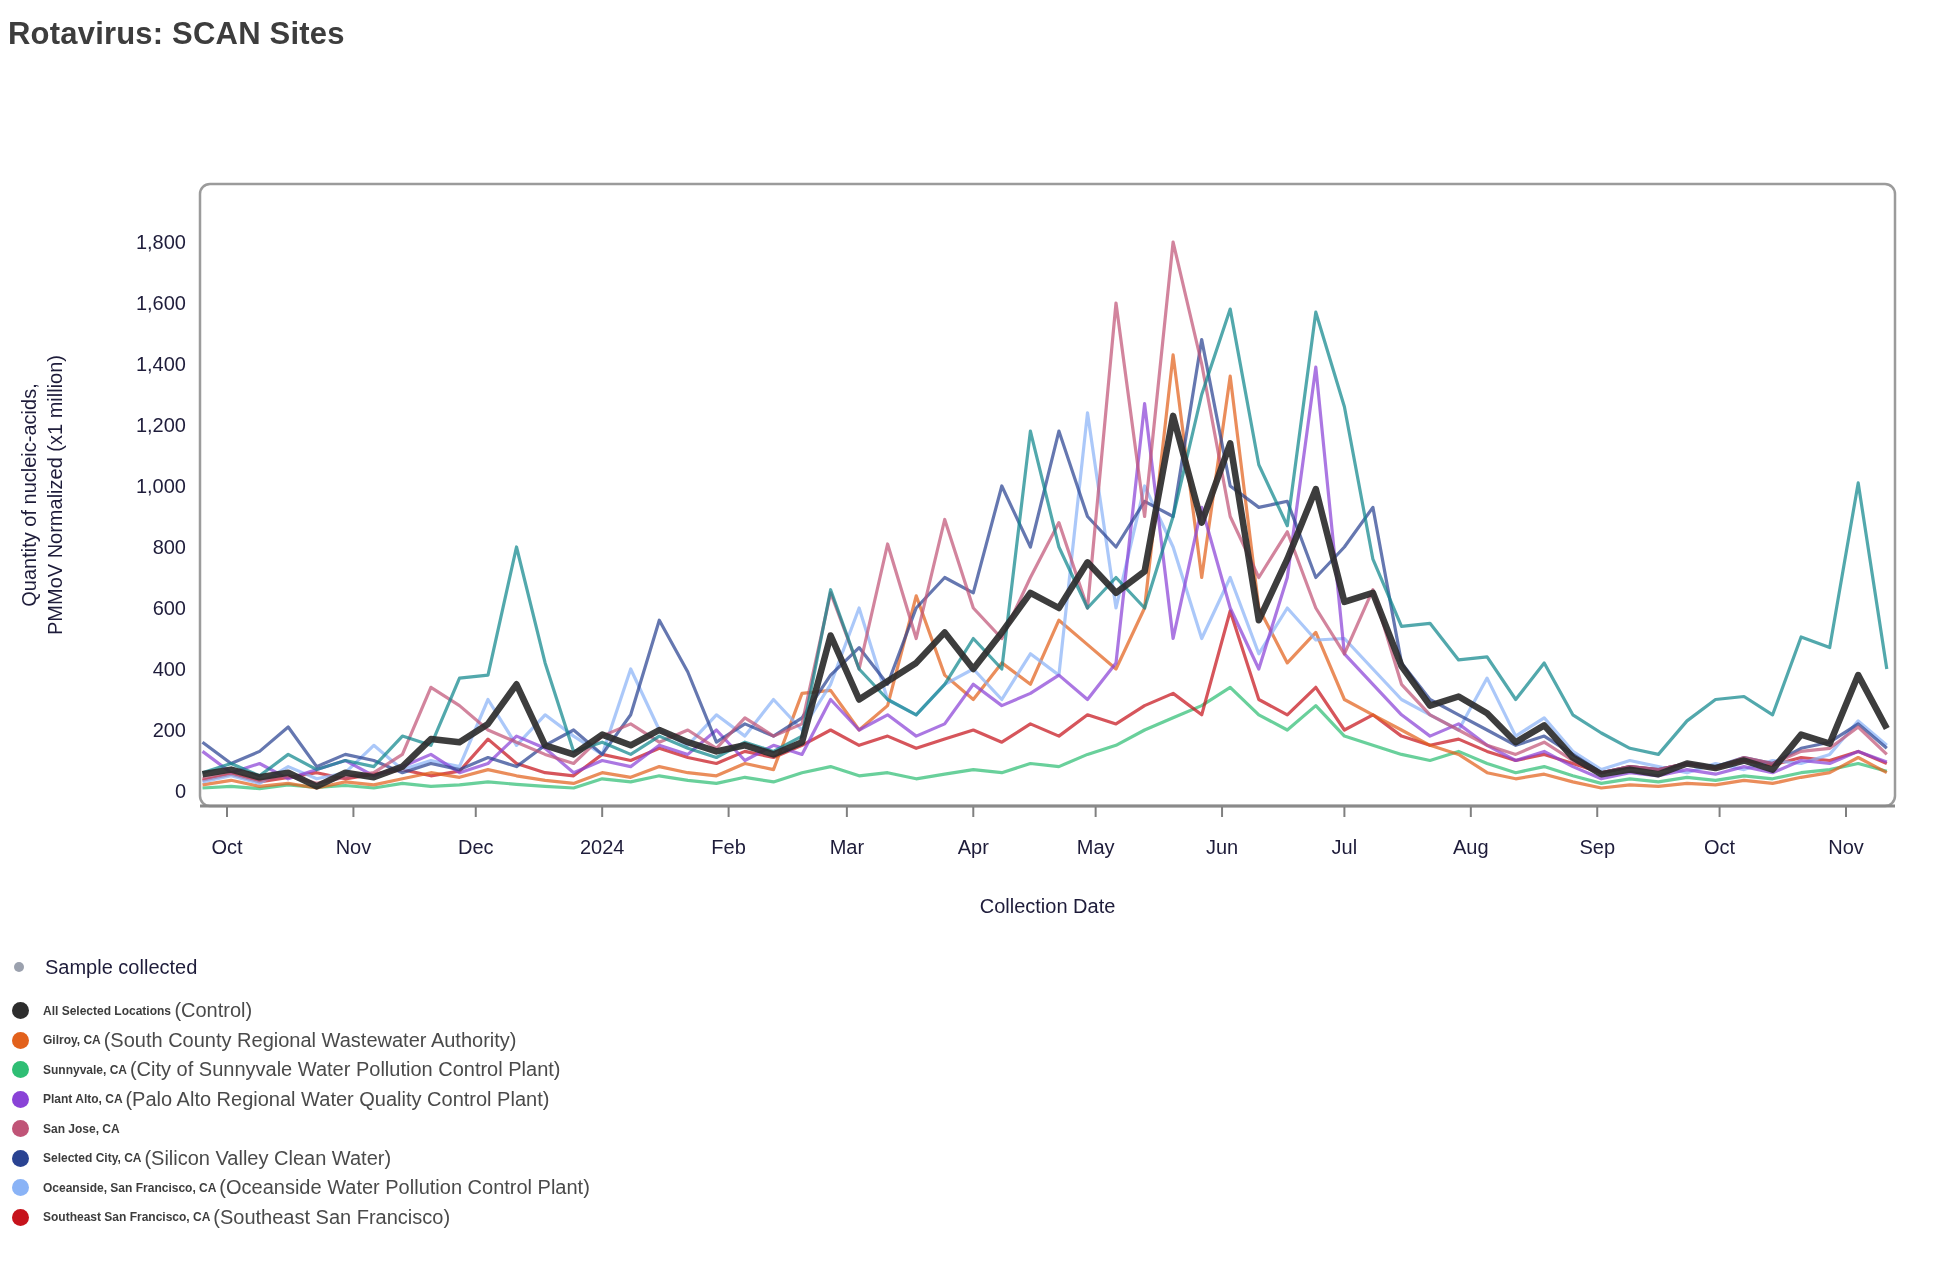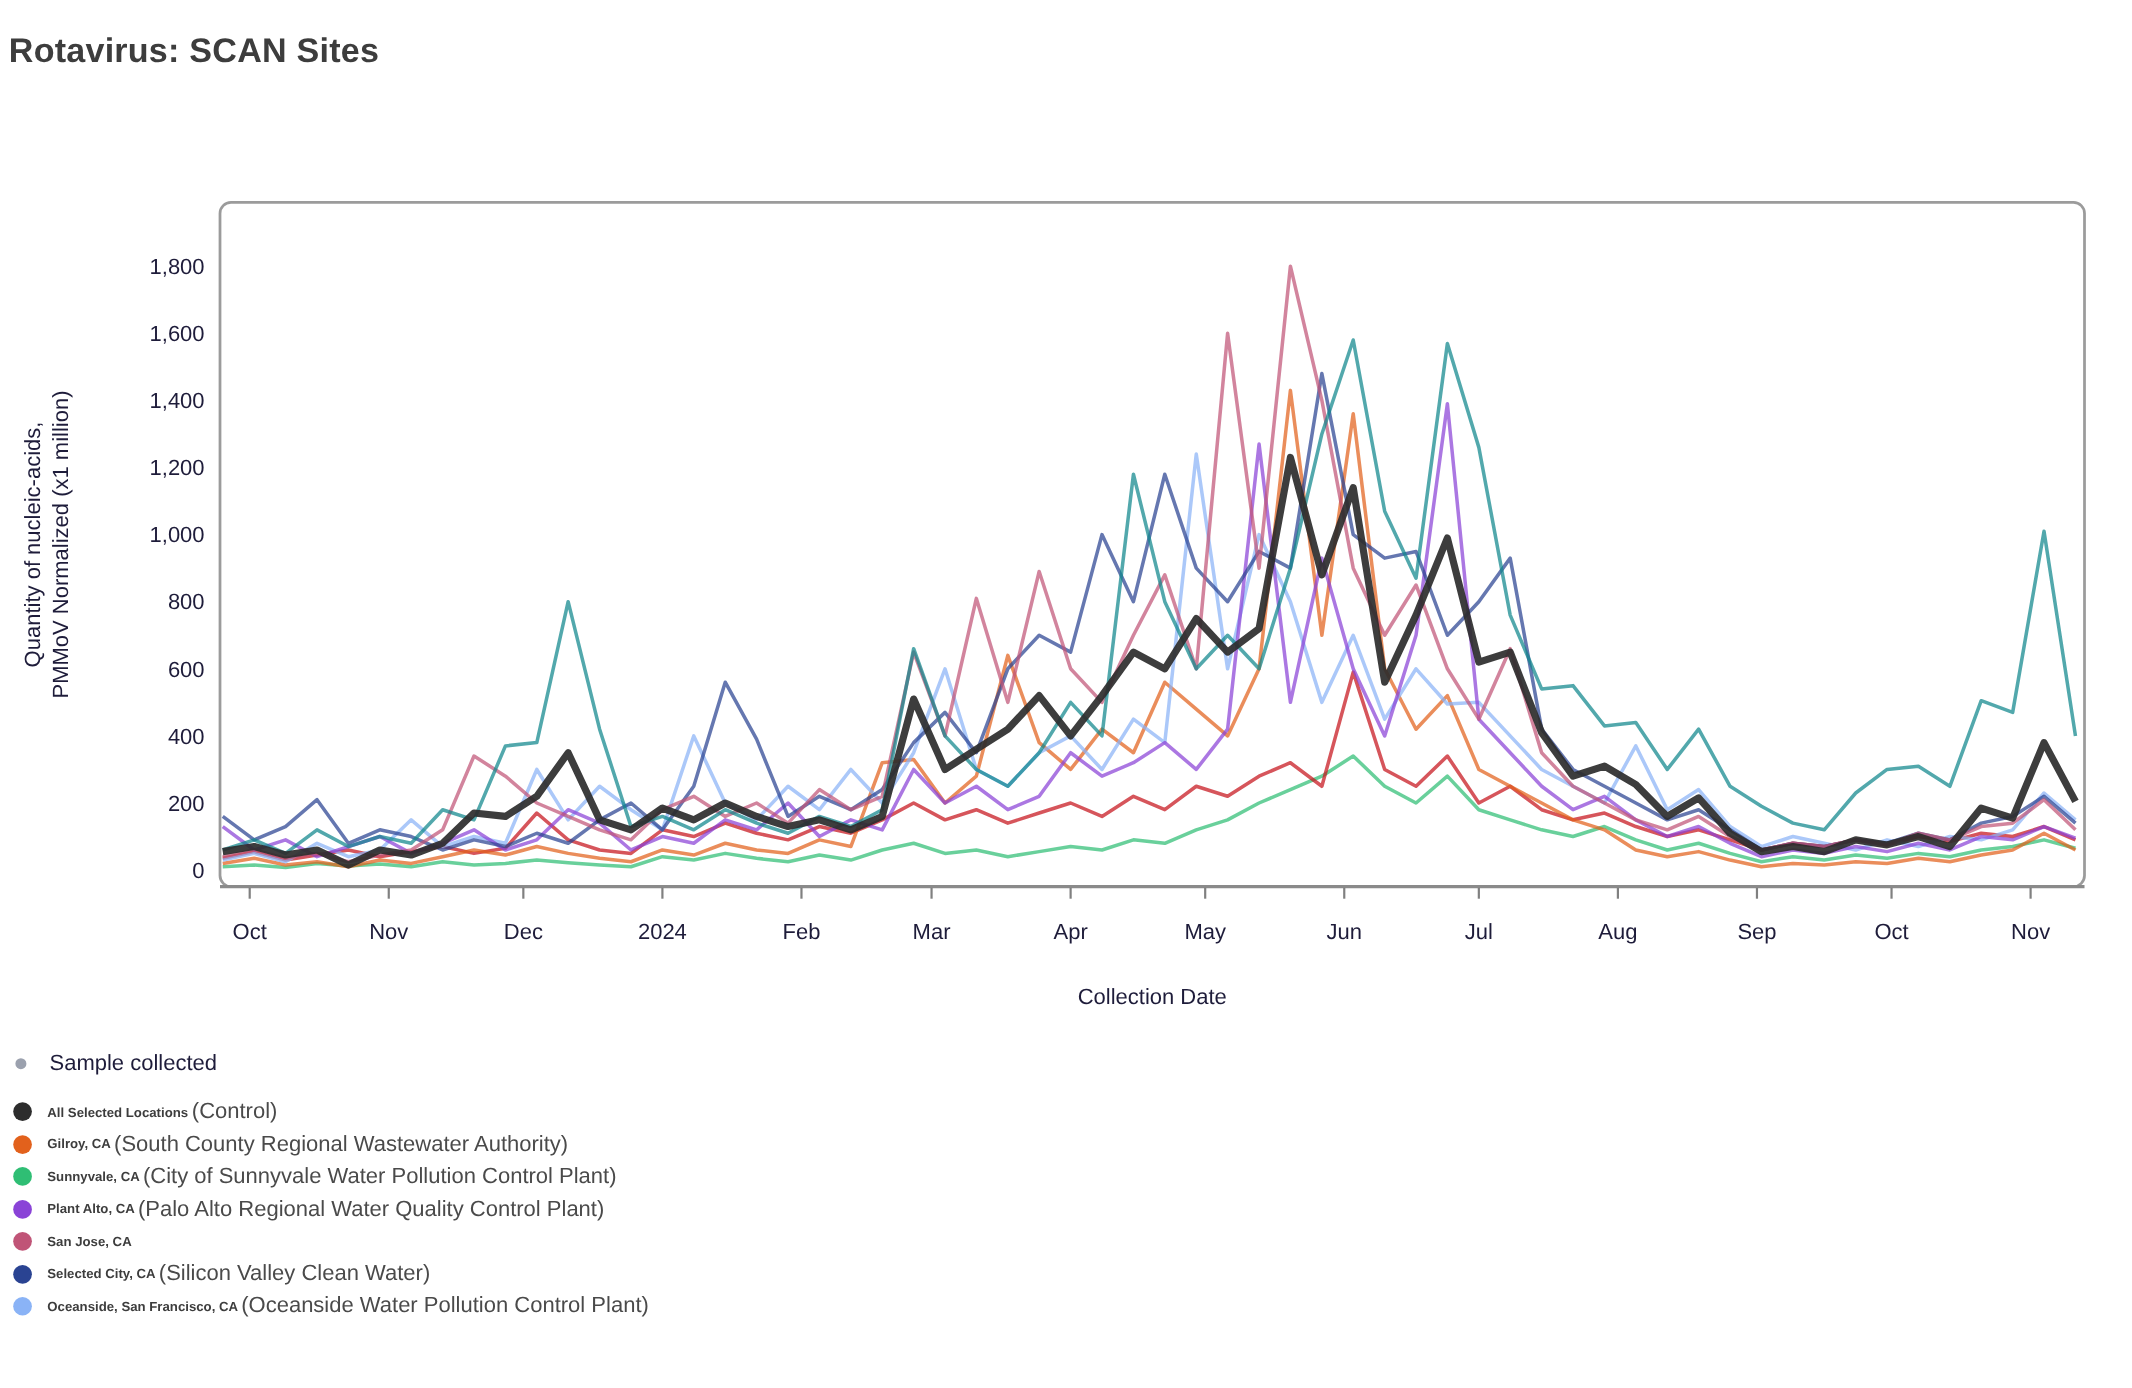--- a/index.html
+++ b/index.html
@@ -1,18 +1,18 @@
 <!DOCTYPE html>
 <html><head>
 <meta charset="utf-8">
 <style>
   html,body{margin:0;padding:0;background:#ffffff;}
   body{font-family:"Liberation Sans", sans-serif;}
   #stage{position:relative;width:1938px;height:1262px;background:#fff;overflow:hidden;}
-  #page-title{position:absolute;left:8px;top:28px;font-size:31px;font-weight:700;color:#3d3d3d;letter-spacing:.2px;}
+  #page-title{position:absolute;left:8px;top:16px;font-size:31px;font-weight:700;color:#3d3d3d;letter-spacing:.2px;}
   #chart-svg{position:absolute;left:0;top:0;}
   .axis-text{fill:#1e1c3a;font-size:20px;font-family:"Liberation Sans",sans-serif;}
   .axis-title{fill:#1e1c3a;font-size:20px;font-family:"Liberation Sans",sans-serif;}
   #legend{position:absolute;left:12px;top:952px;}
   #sample-row{display:flex;align-items:center;height:30px;margin-bottom:14px;text-align:center;}
   #sample-dot{width:10px;height:10px;border-radius:50%;background:#9ba1ae;margin-left:2px;margin-right:21px;flex:0 0 auto;}
   #sample-label{font-size:20px;color:#1e1c3a;}
   .legend-item{display:flex;align-items:center;height:29.5px;cursor:pointer;}
   .legend-dot{width:17px;height:17px;border-radius:50%;margin-right:14px;flex:0 0 auto;}
   .legend-name{font-size:12px;font-weight:700;color:#3d3d3d;white-space:pre;}
@@ -121,15 +121,20 @@
         <div class="legend-item">
           <span class="legend-dot" style="background: rgb(42, 67, 146);"></span>
           <span class="legend-name">Selected City, CA </span>
           <span class="legend-detail">(Silicon Valley Clean Water)</span>
         </div>
         <div class="legend-item">
           <span class="legend-dot" style="background: rgb(138, 179, 246);"></span>
           <span class="legend-name">Oceanside, San Francisco, CA </span>
           <span class="legend-detail">(Oceanside Water Pollution Control Plant)</span>
         </div>
+        <div class="legend-item">
+          <span class="legend-dot" style="background: rgb(198, 19, 28);"></span>
+          <span class="legend-name">Southeast San Francisco, CA </span>
+          <span class="legend-detail">(Southeast San Francisco)</span>
+        </div>
       </div>
   </div>
 </div>
 
 </body></html>

